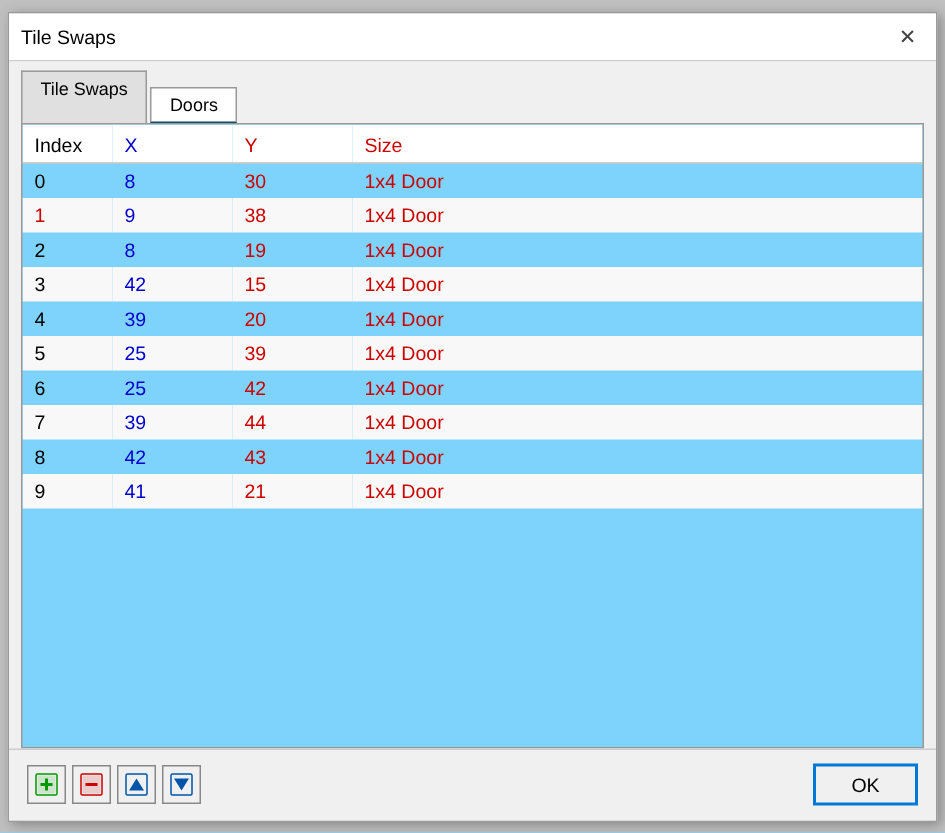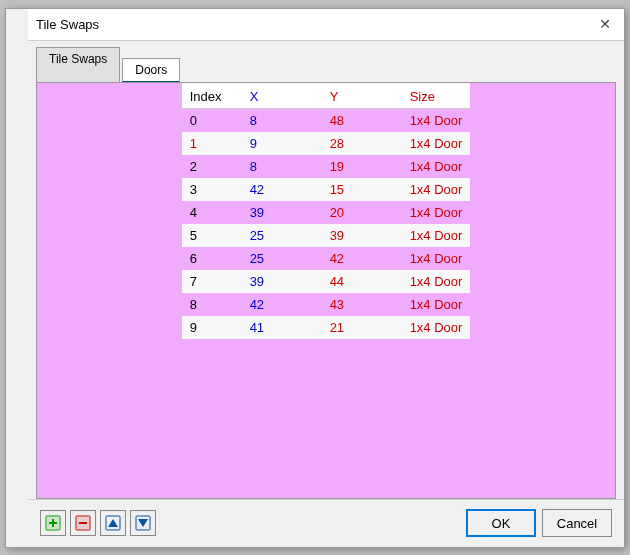--- a/index.html
+++ b/index.html
@@ -14,21 +14,20 @@
       font-size: 13px;
     }
     .window {
       width: 620px;
       height: 540px;
       background: #f0f0f0;
       border: 1px solid #999;
       box-shadow: 2px 2px 8px rgba(0,0,0,0.3);
       display: flex;
       flex-direction: column;
-      padding-left: 22px;
     }
     .title-bar {
       background: #ffffff;
       border-bottom: 1px solid #ccc;
       height: 32px;
       display: flex;
       align-items: center;
       justify-content: space-between;
       padding: 0 8px;
       flex-shrink: 0;
@@ -69,25 +68,24 @@
     .tab.active {
       background: #ffffff;
       border-bottom: 1px solid #0c4a6e;
       z-index: 1;
       margin-top: 11px;
     }
     .content-area {
       flex: 1;
       margin: 0 8px;
       border: 1px solid #999;
-      background: #f0abfc;
+      background: #7dd3fc;
       overflow: hidden;
       display: flex;
       flex-direction: column;
-      align-items: center;
     }
     .table-container {
       flex: 1;
       overflow-y: auto;
     }
     table {
       width: 100%;
       border-collapse: collapse;
     }
     thead tr {
@@ -186,27 +184,27 @@
             <th class="col-index">Index</th>
             <th class="col-x">X</th>
             <th class="col-y">Y</th>
             <th class="col-size">Size</th>
           </tr>
         </thead>
         <tbody id="table-body">
         <tr>
               <td class="col-index index-black">0</td>
               <td class="col-x x-val">8</td>
-              <td class="col-y y-val">48</td>
+              <td class="col-y y-val">30</td>
               <td class="col-size size-val">1x4 Door</td>
             </tr>
             <tr>
               <td class="col-index index-red">1</td>
               <td class="col-x x-val">9</td>
-              <td class="col-y y-val">28</td>
+              <td class="col-y y-val">38</td>
               <td class="col-size size-val">1x4 Door</td>
             </tr>
             <tr>
               <td class="col-index index-black">2</td>
               <td class="col-x x-val">8</td>
               <td class="col-y y-val">19</td>
               <td class="col-size size-val">1x4 Door</td>
             </tr>
             <tr>
               <td class="col-index index-black">3</td>
@@ -280,16 +278,15 @@
       </button>
       <button class="action-btn down-btn" title="Move Down">
         <svg width="16" height="16" viewBox="0 0 16 16">
           <rect x="1" y="1" width="14" height="14" rx="1" fill="none" stroke="#0055aa" stroke-width="1"></rect>
           <polygon points="8,12 13,4 3,4" fill="#0055aa"></polygon>
         </svg>
       </button>
     </div>
     <div class="dialog-buttons">
       <button class="dialog-btn ok">OK</button>
-      <button class="dialog-btn">Cancel</button>
     </div>
   </div>
 </div>
 
 </body></html>

